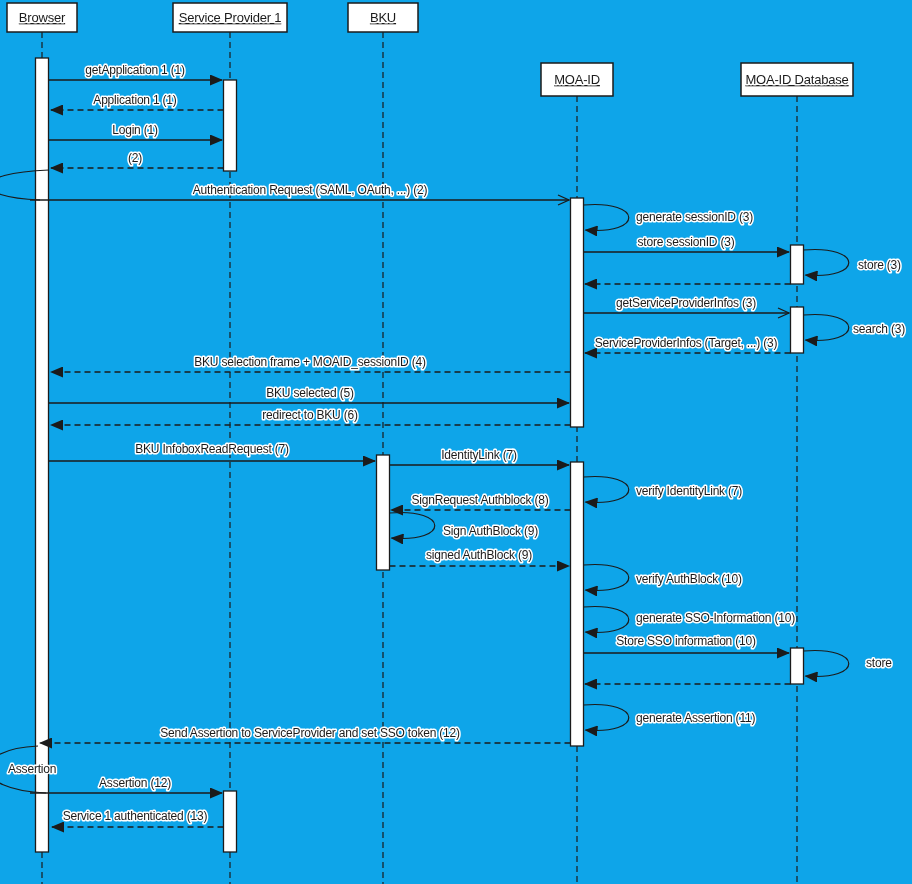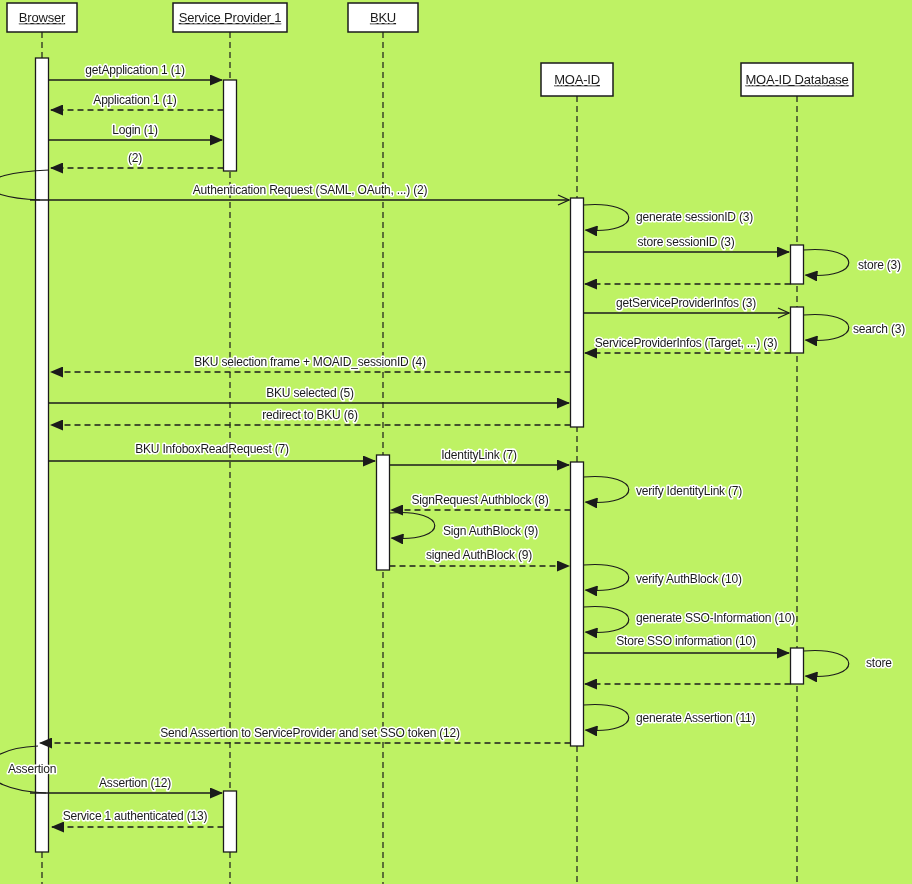--- a/index.html
+++ b/index.html
@@ -1,16 +1,16 @@
 <!DOCTYPE html>
 <html><head>
 <meta charset="utf-8">
 <style>
   html,body{margin:0;padding:0;background:#ffffff;}
-  .stage{width:912px;height:884px;position:relative;background:#bef264;text-decoration:underline;}
+  .stage{width:912px;height:884px;position:relative;background:#0ea5e9;text-decoration:underline;}
   svg{display:block;}
   svg text{
     font-family:"Liberation Sans", sans-serif;
     font-size:12px;
     fill:#1b1b1b;
     letter-spacing:-0.2px;
     paint-order:stroke;
     stroke:#ffffff;
     stroke-width:3px;
     stroke-linejoin:round;

